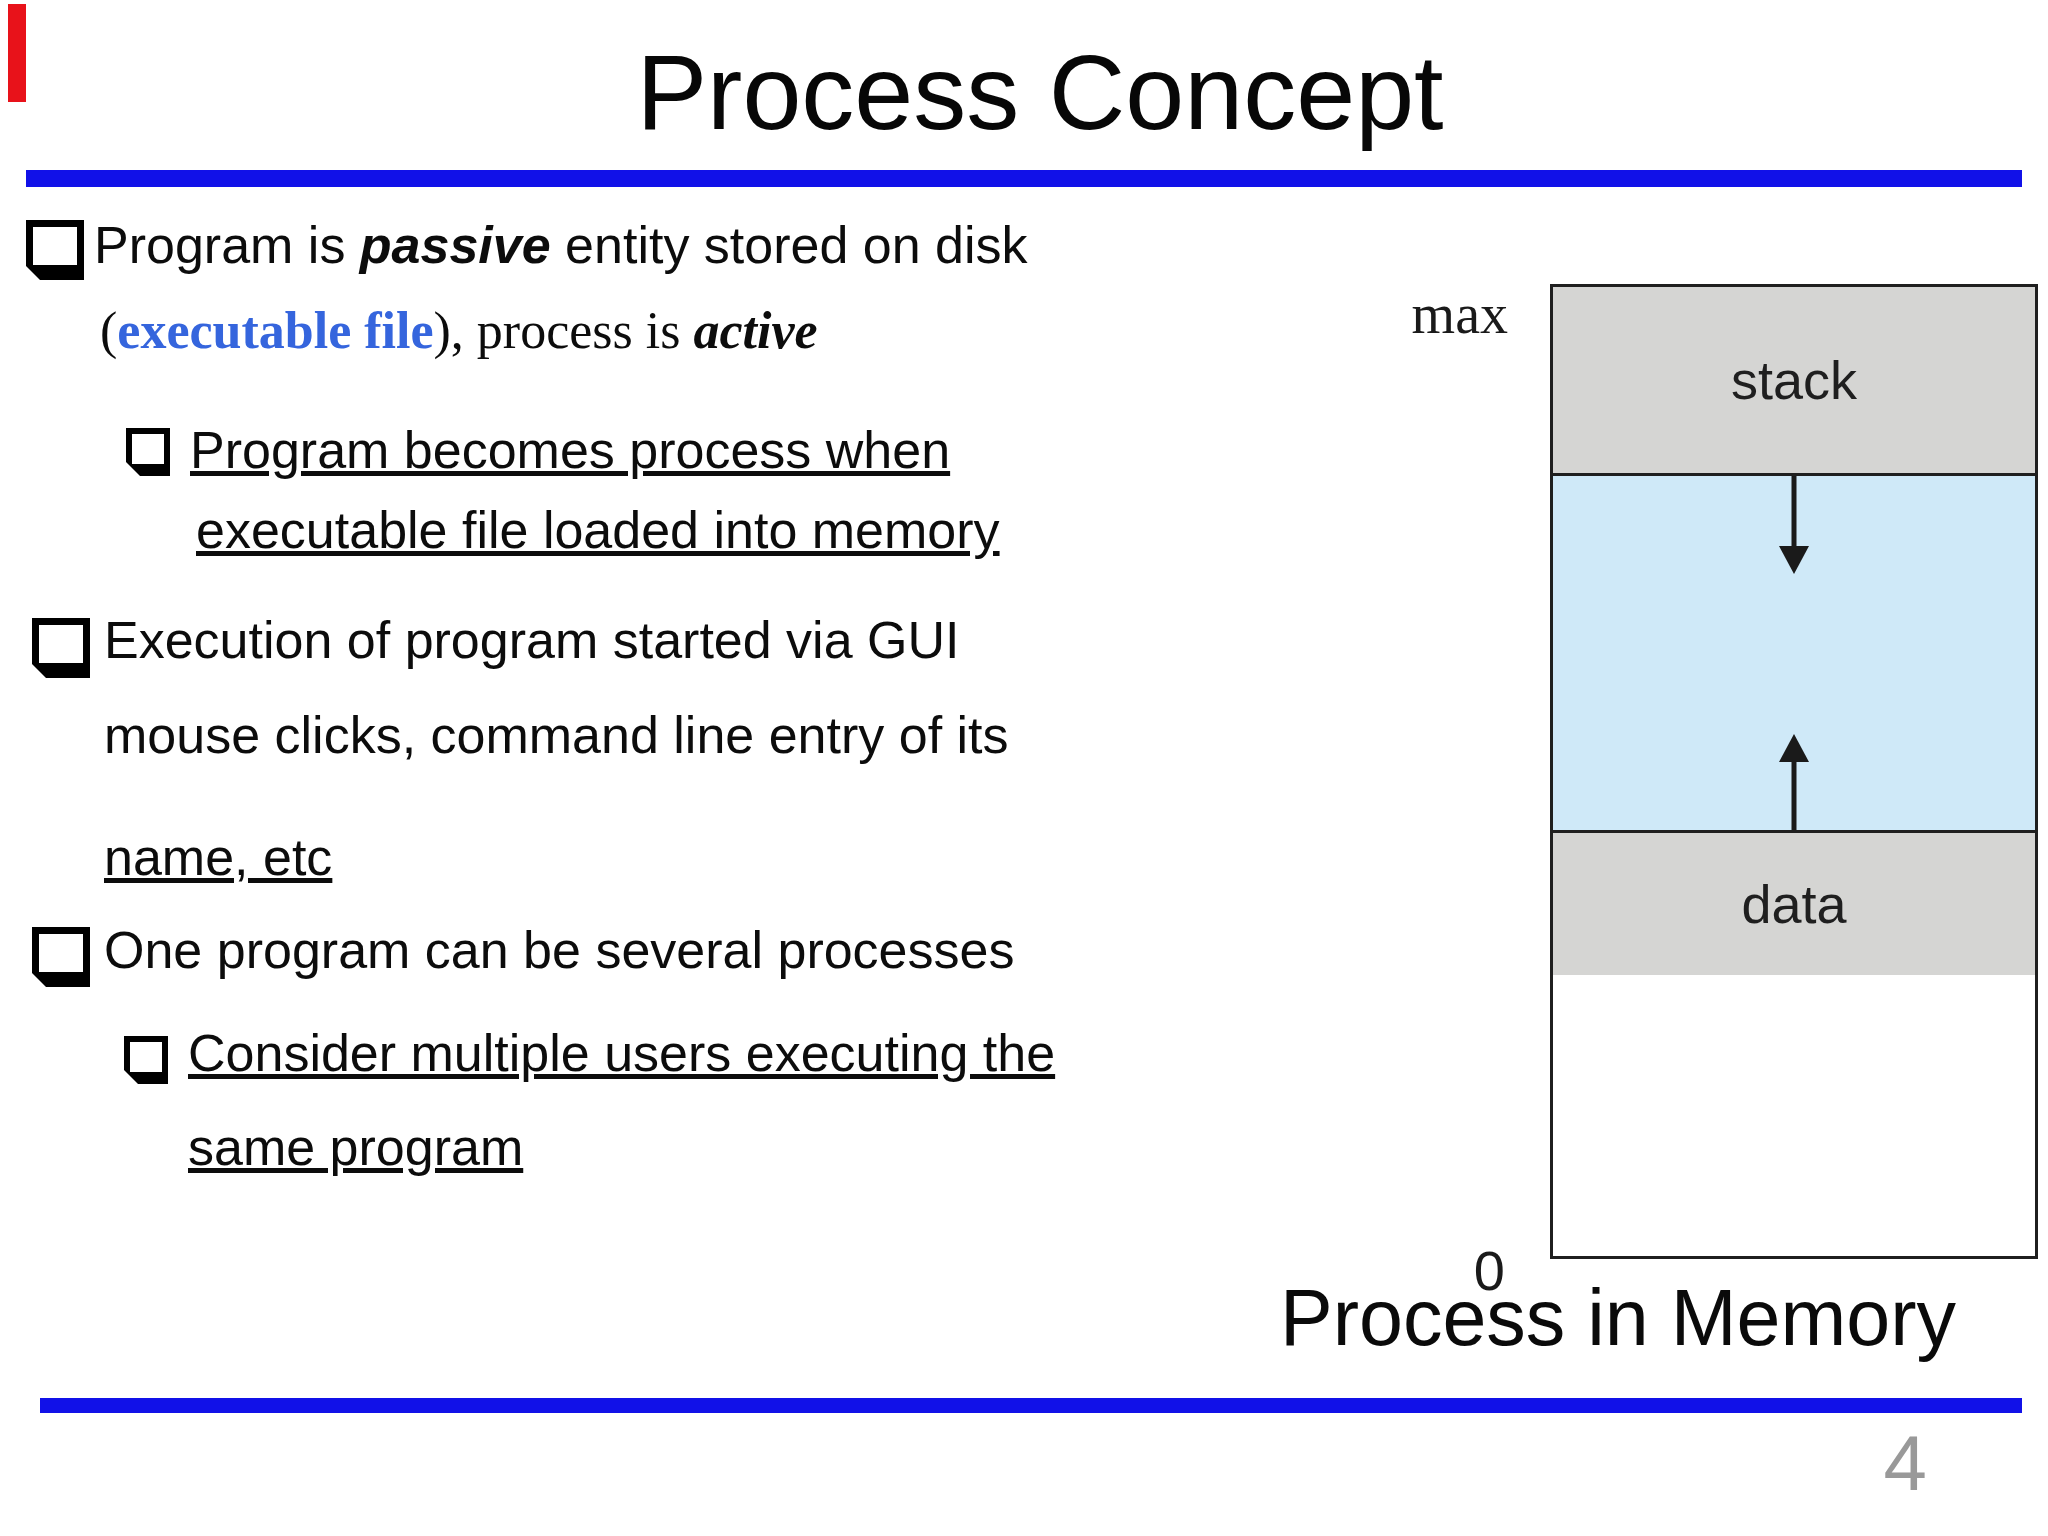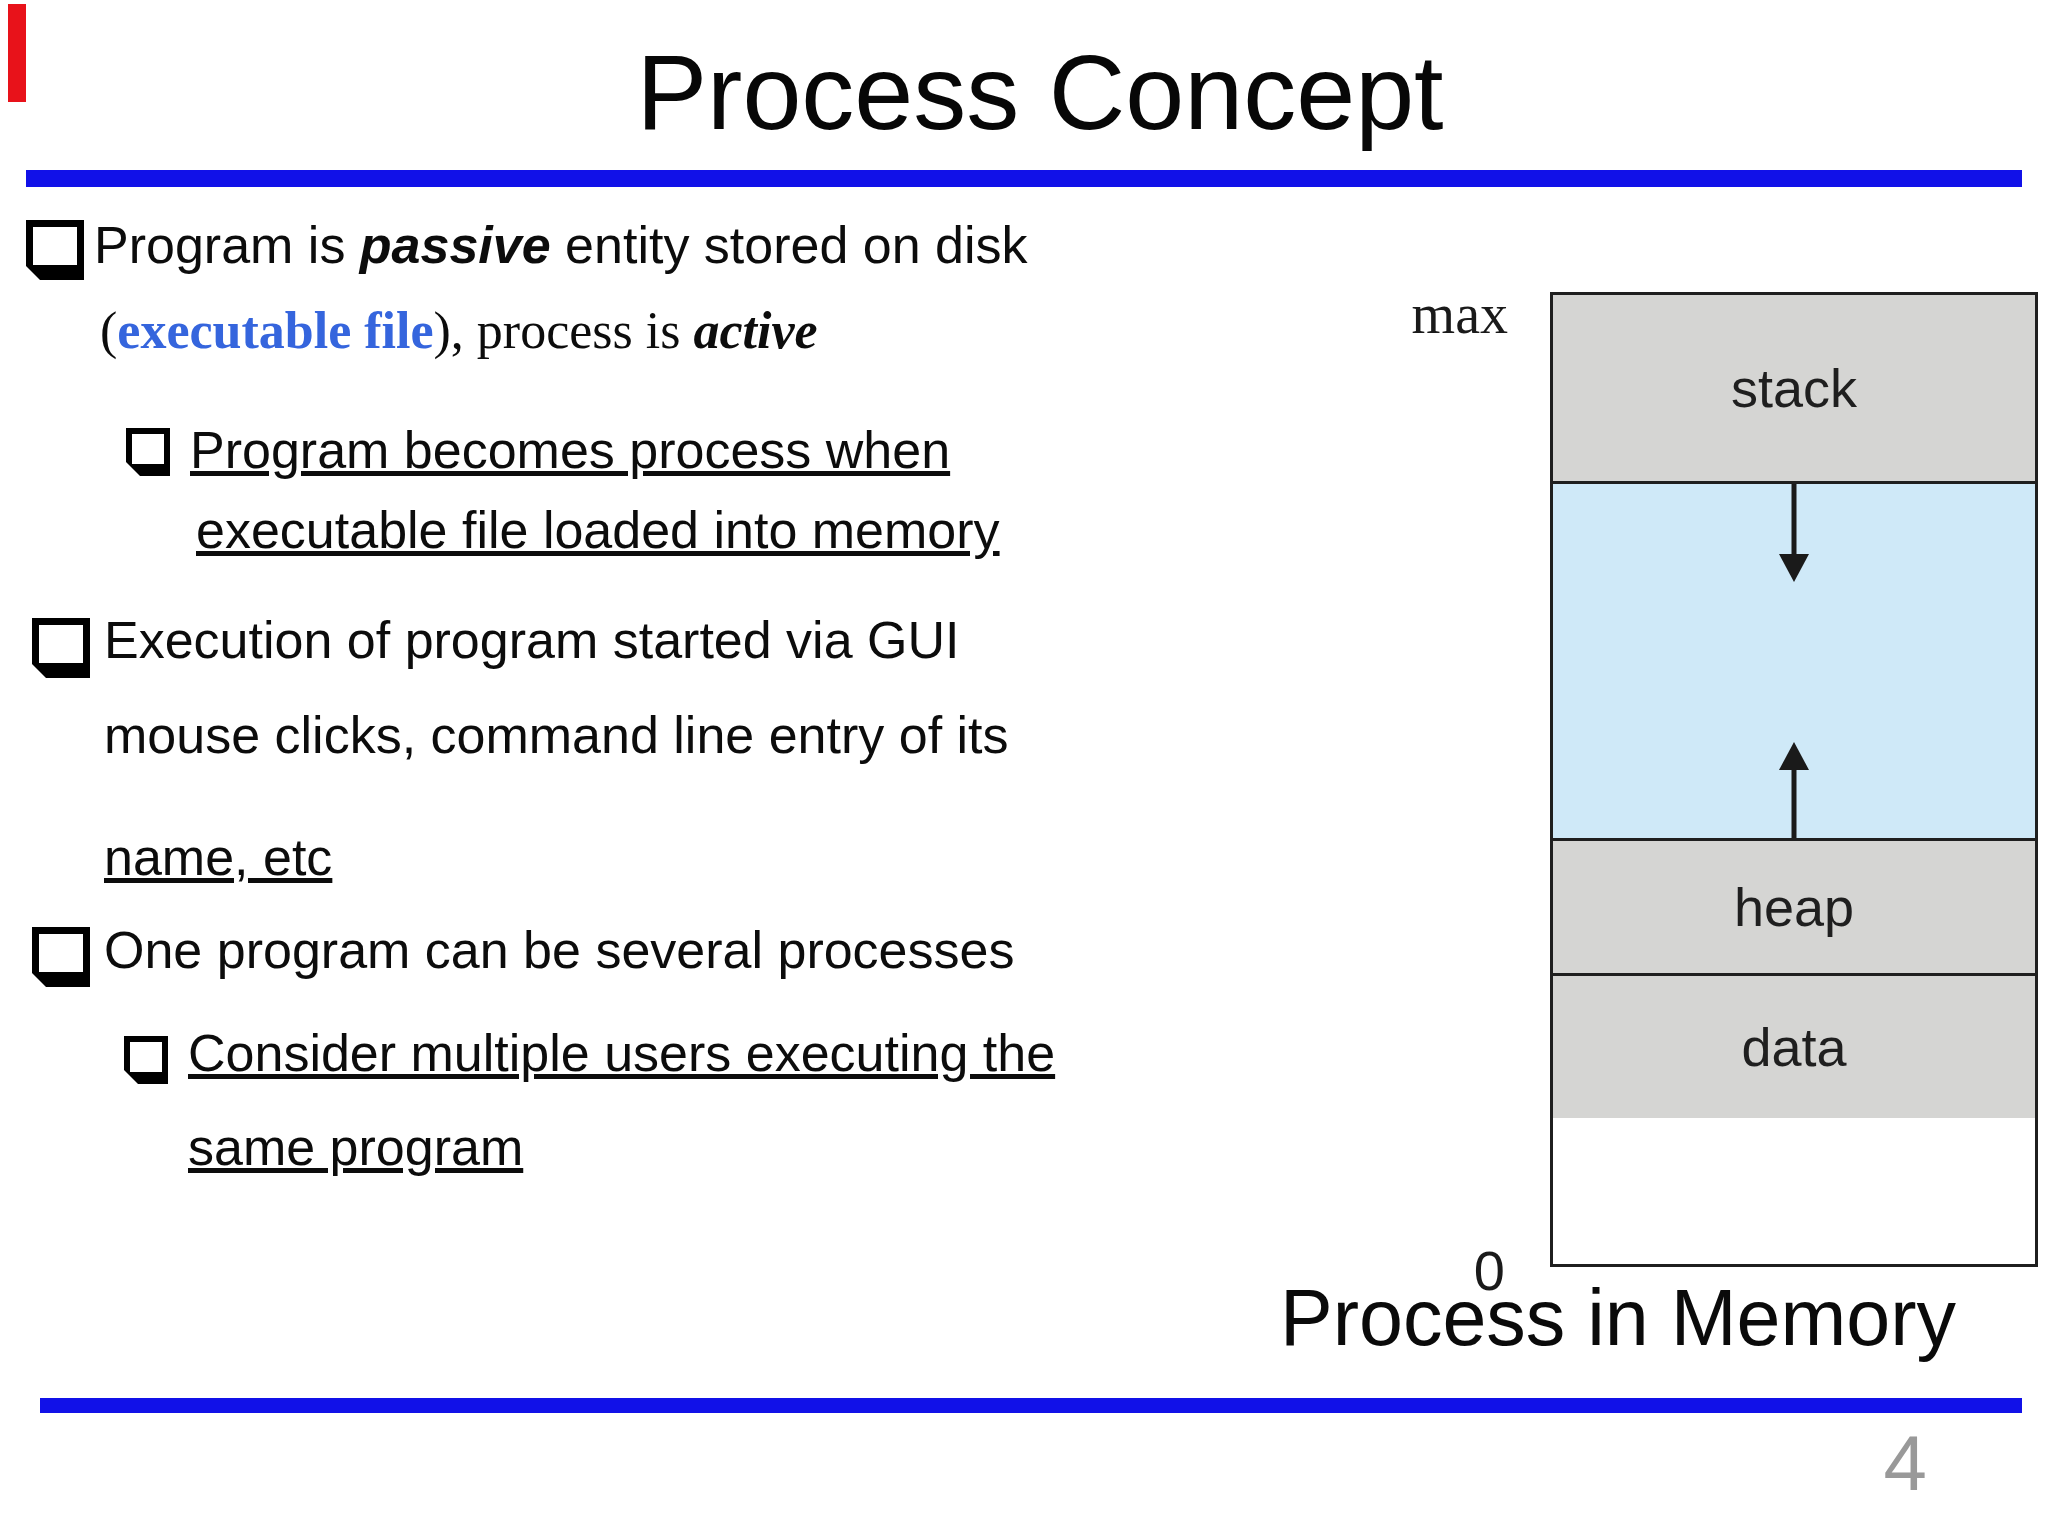--- a/index.html
+++ b/index.html
@@ -37,21 +37,21 @@
   
   .line{white-space:nowrap;line-height:1.12;}
   .t1{font-size:52px;}
   .t2{font-size:52px;text-decoration:underline;}
   .em{font-weight:700;font-style:italic;}
   .kw{font-weight:700;color:#3565dd;}
 
   
   .axis-label{font-size:56px;color:#1a1a1a;white-space:nowrap;}
   .membox{
-    left:1550px;top:292px;width:488px;height:975px;
+    left:1550px;top:284px;width:488px;height:975px;
     border:3px solid #1f1f1f;box-sizing:border-box;
     display:flex;flex-direction:column;
   }
   .sec{display:flex;align-items:center;justify-content:center;box-sizing:border-box;}
   .sec + .sec{border-top:3px solid #1f1f1f;}
   .sec-gray{background:#d5d5d3;}
   .sec-blue{background:#cfe9f8;position:relative;}
   .sec-label{font-size:54px;color:#1f1f1f;}
   .s-stack{height:186px;}
   .s-hole{height:357px;}
@@ -113,23 +113,20 @@
   <div class="sec sec-blue s-hole">
     <div class="arrow arrow-down">
       <div class="shaft"></div>
         <div class="head"></div>
     </div>
     <div class="arrow arrow-up">
       <div class="shaft"></div>
         <div class="head"></div>
     </div>
   </div>
-  <div class="sec sec-gray s-heap">
-    <span class="sec-label">heap</span>
-  </div>
   <div class="sec sec-gray s-data">
     <span class="sec-label">data</span>
   </div>
 </div>
 
 <div class="abs axis-label" style="right:543px;top:1238px;">0</div>
 
 <div class="abs caption">Process in Memory</div>
 
 <div class="abs rule rule-bottom"></div>

